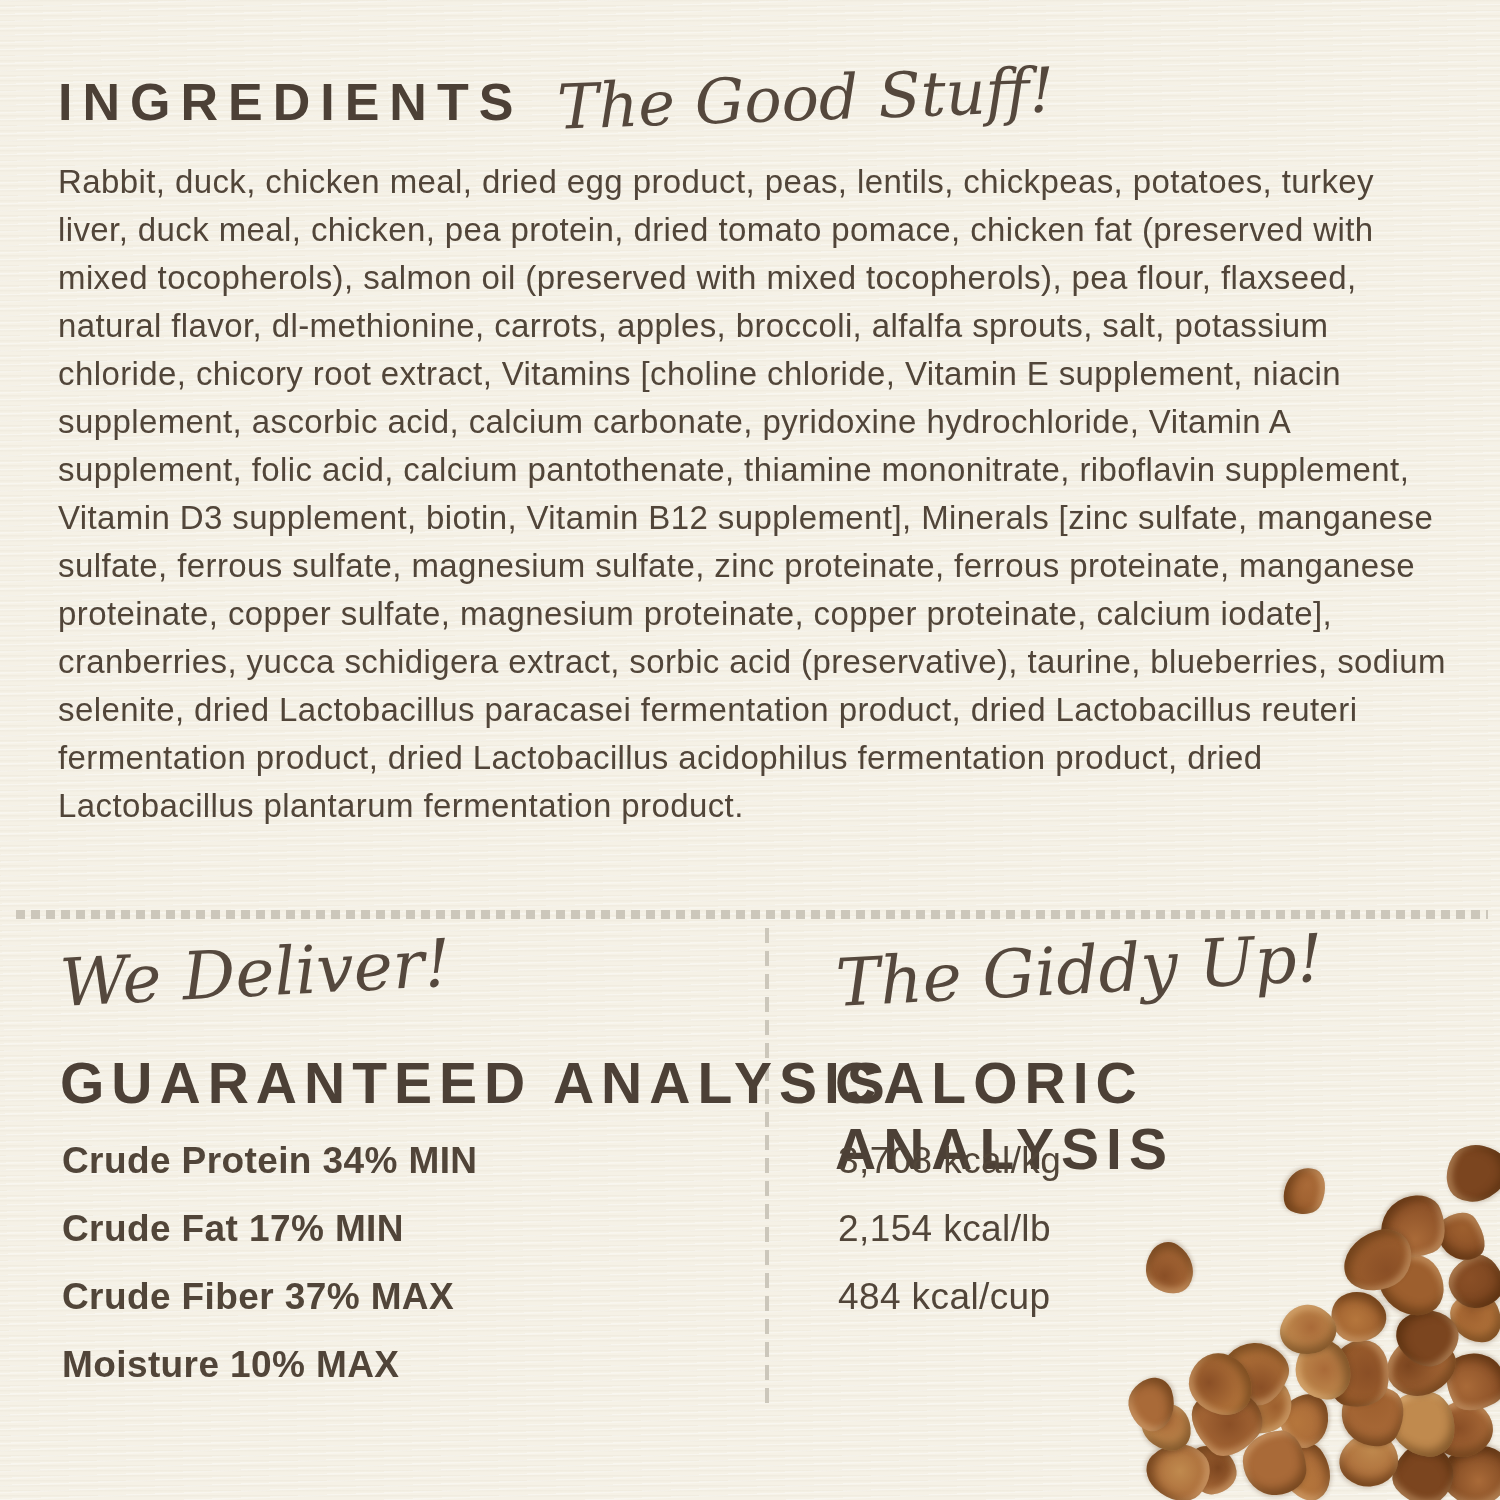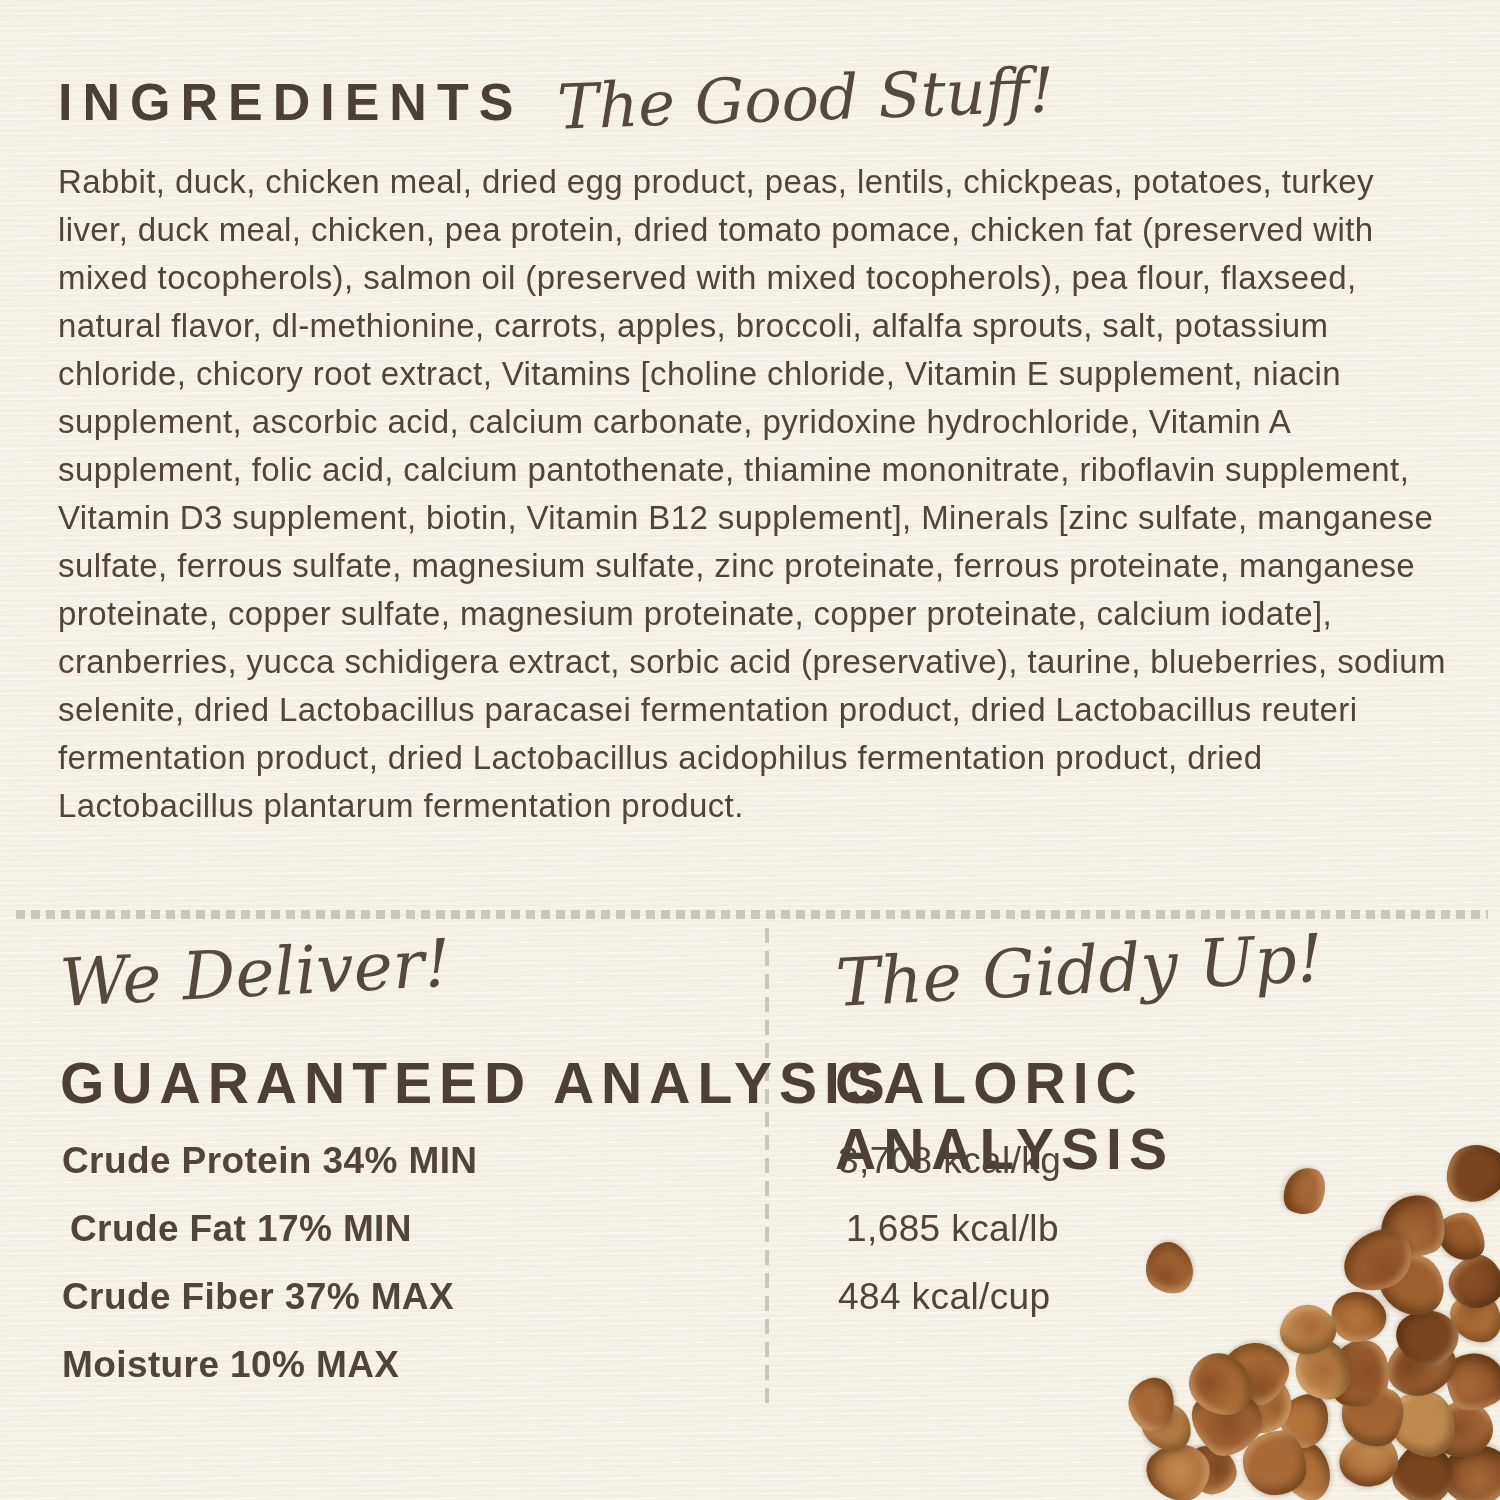--- a/index.html
+++ b/index.html
@@ -94,21 +94,21 @@
   .stat-row {
     position: absolute;
     font-size: 37px;
     letter-spacing: 0.4px;
     color: #514539;
     white-space: nowrap;
   }
   .ga-row { left: 62px; font-weight: bold; }
   .cc-row { left: 838px; text-align: center; }
   .row-0 { top: 1140px; }
-  .row-1 { top: 1208px; margin-left: 8px; }
+  .row-1 { top: 1208px; }
   .row-2 { top: 1276px; }
   .row-3 { top: 1344px; }
 
   
   .kibble-layer {
     position: absolute;
     inset: 0;
     pointer-events: none;
   }
   .kibble-piece {
@@ -137,21 +137,21 @@
     <div class="stat-row ga-row row-0">Crude Protein 34% MIN</div>
     <div class="stat-row ga-row row-1">Crude Fat 17% MIN</div>
     <div class="stat-row ga-row row-2">Crude Fiber 37% MAX</div>
     <div class="stat-row ga-row row-3">Moisture 10% MAX</div>
   </div>
 
   <div>
     <div class="script col-tagline cc-tagline">The Giddy Up!</div>
     <div class="col-title cc-title">CALORIC ANALYSIS</div>
     <div class="stat-row cc-row row-0">3,708 kcal/kg</div>
-    <div class="stat-row cc-row row-1">1,685 kcal/lb</div>
+    <div class="stat-row cc-row row-1">2,154 kcal/lb</div>
     <div class="stat-row cc-row row-2">484 kcal/cup</div>
   </div>
 
   <div class="kibble-layer">
       <div class="kibble-piece" style="left: 1441.67px; top: 1443.52px; width: 67.0723px; height: 61.3887px; background: radial-gradient(circle at 43.1641% 41.7147%, rgb(169, 106, 56), rgb(123, 69, 31) 72%); border-radius: 48% 52% 60% 40% / 58% 44% 56% 42%; transform: rotate(195deg);"></div>
       <div class="kibble-piece" style="left: 1433.91px; top: 1400.13px; width: 57.8333px; height: 58.9631px; background: radial-gradient(circle at 44.1304% 51.1974%, rgb(138, 79, 38), rgb(169, 106, 56) 72%); border-radius: 48% 52% 60% 40% / 58% 44% 56% 42%; transform: rotate(30deg);"></div>
       <div class="kibble-piece" style="left: 1445.95px; top: 1351.69px; width: 57.7527px; height: 57.9205px; background: radial-gradient(circle at 48.1662% 32.7764%, rgb(169, 106, 56), rgb(138, 79, 38) 72%); border-radius: 34% 66% 55% 45% / 60% 40% 62% 38%; transform: rotate(242deg);"></div>
       <div class="kibble-piece" style="left: 1449.65px; top: 1293.03px; width: 51.2247px; height: 49.2302px; background: radial-gradient(circle at 40.8999% 37.6735%, rgb(157, 95, 46), rgb(181, 118, 60) 72%); border-radius: 55% 45% 36% 64% / 42% 60% 40% 58%; transform: rotate(3deg);"></div>
       <div class="kibble-piece" style="left: 1449.07px; top: 1256.2px; width: 54.4599px; height: 52.4325px; background: radial-gradient(circle at 41.0977% 39.7912%, rgb(138, 79, 38), rgb(123, 69, 31) 72%); border-radius: 62% 38% 50% 50% / 46% 62% 38% 54%; transform: rotate(344deg);"></div>
       <div class="kibble-piece" style="left: 1437.1px; top: 1215.79px; width: 50.1504px; height: 42.7567px; background: radial-gradient(circle at 36.4889% 36.2165%, rgb(157, 95, 46), rgb(138, 79, 38) 72%); border-radius: 34% 66% 55% 45% / 60% 40% 62% 38%; transform: rotate(56deg);"></div>

